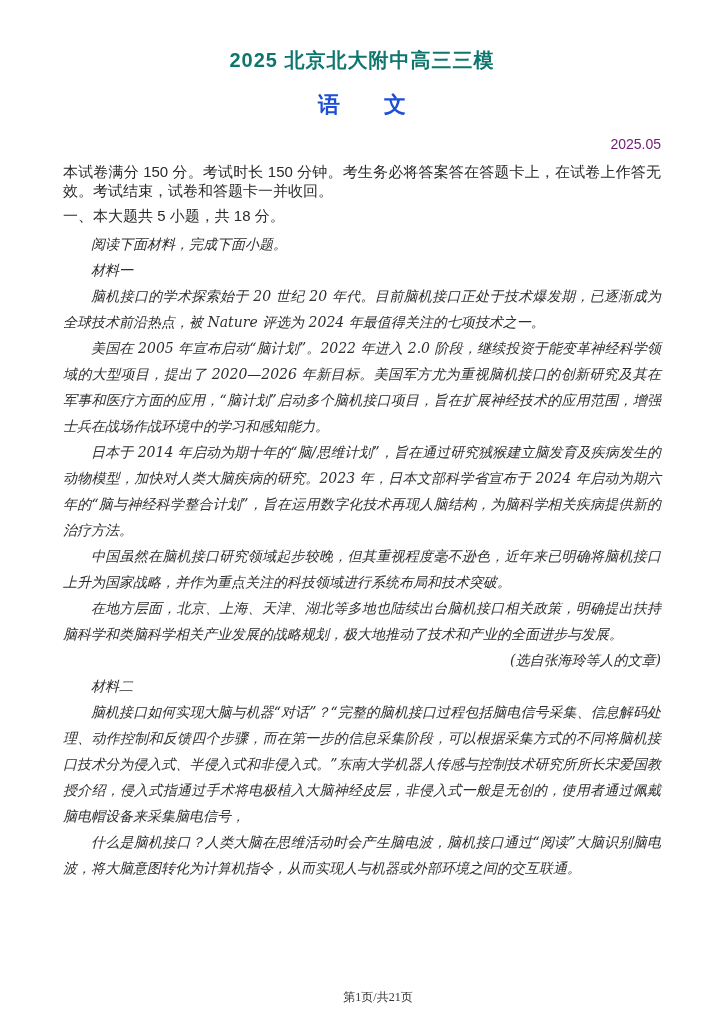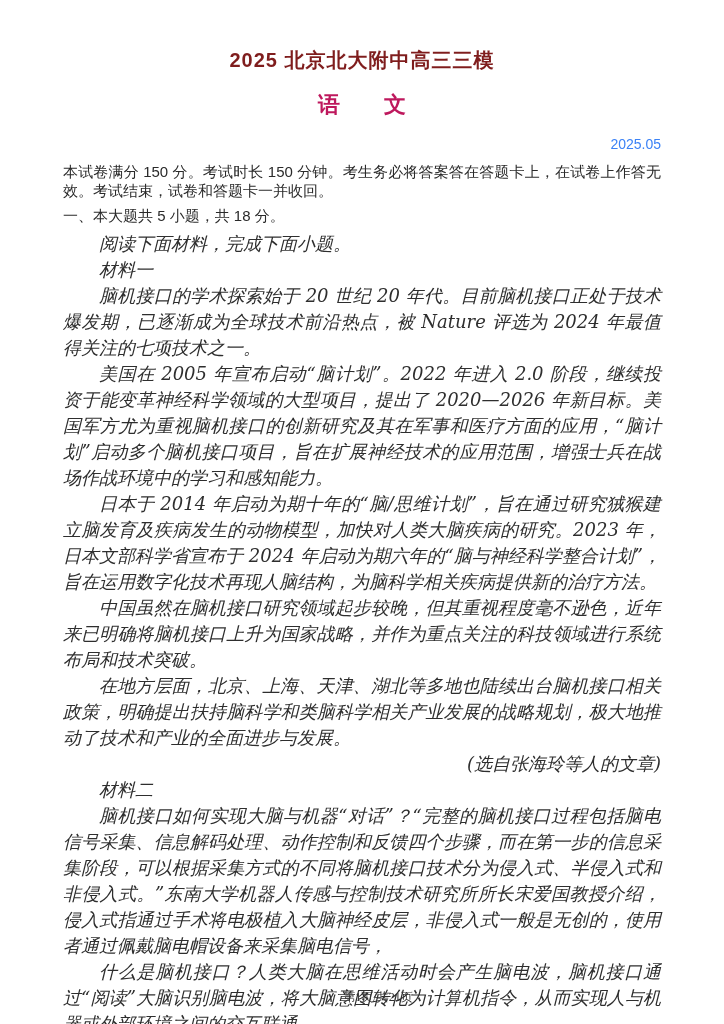--- a/index.html
+++ b/index.html
@@ -17,57 +17,57 @@
     padding: 46px 63px 0 63px;
     overflow: hidden;
   }
   .exam-title {
     font-family: "Liberation Sans", sans-serif;
     font-weight: bold;
     font-size: 20px;
     line-height: 28px;
     text-align: center;
     letter-spacing: 1px;
-    color: #7f1d1d;
+    color: #0f766e;
   }
   .subject-title {
     font-family: "Liberation Sans", sans-serif;
     font-weight: bold;
     font-size: 22px;
     line-height: 30px;
     text-align: center;
     margin-top: 16px;
-    color: #be185d;
+    color: #1d4ed8;
   }
   .exam-date {
     font-family: "Liberation Sans", sans-serif;
     font-size: 14px;
     line-height: 20px;
     text-align: right;
     margin-top: 14px;
-    color: #3b82f6;
+    color: #701a75;
   }
   .notice {
     font-family: "Liberation Sans", sans-serif;
     font-size: 15px;
     line-height: 19px;
     text-align: justify;
     margin-top: 8px;
     color: #2a2a2a;
   }
   .section-heading {
     font-family: "Liberation Sans", sans-serif;
     font-size: 15px;
     line-height: 31px;
     color: #2a2a2a;
   }
   .kai {
     font-family: "DejaVu Serif", serif;
     font-style: italic;
-    font-size: 18px;
+    font-size: 14px;
     line-height: 26px;
     text-align: justify;
     color: #2e2e2e;
   }
   .indent { text-indent: 2em; }
   .attribution {
     text-align: right;
     text-indent: 0;
   }
   .page-footer {

